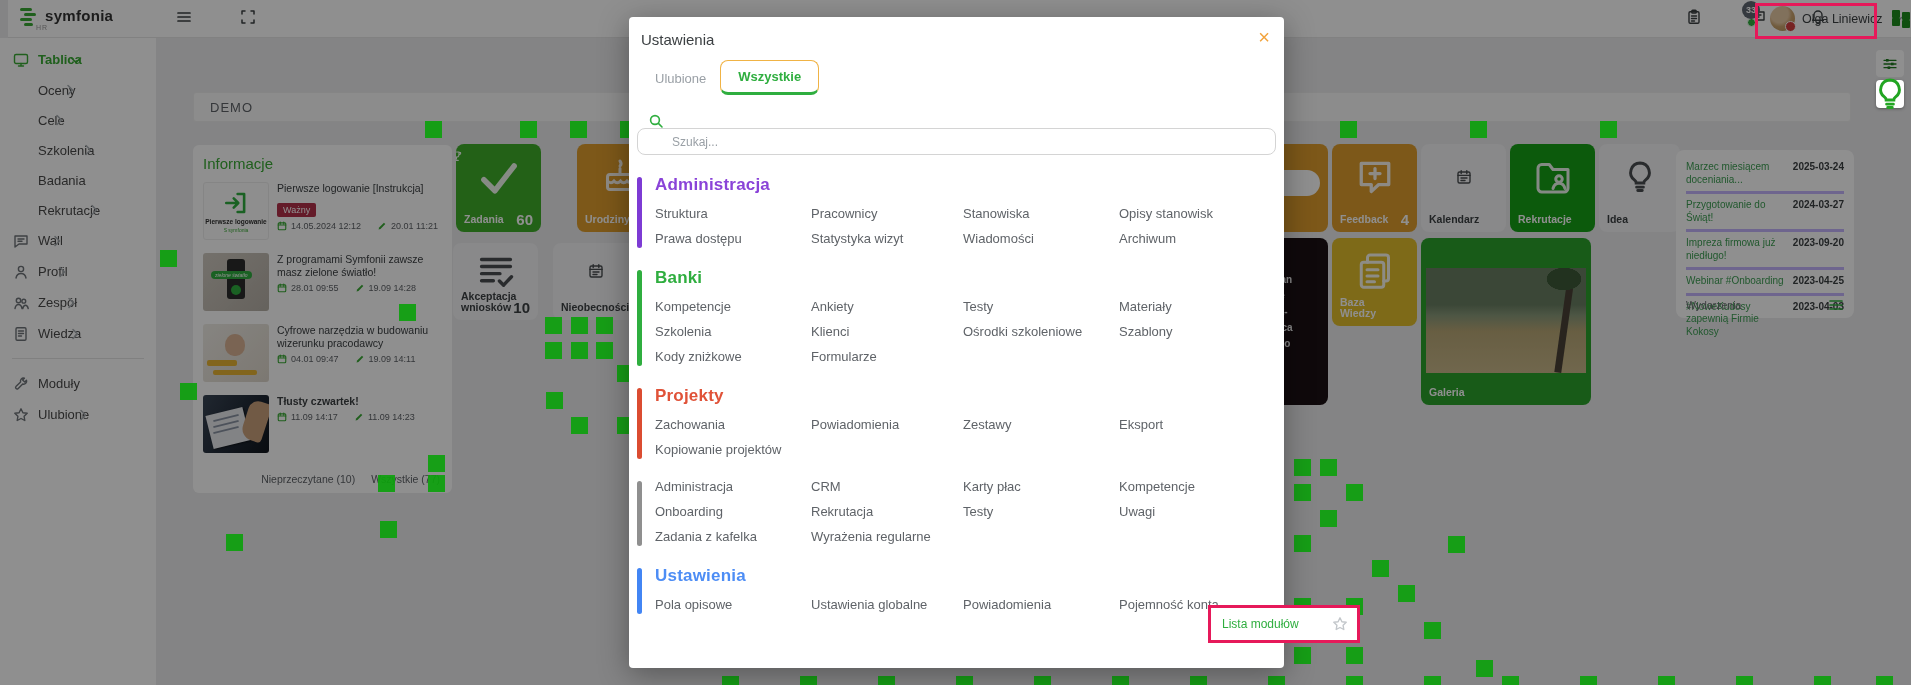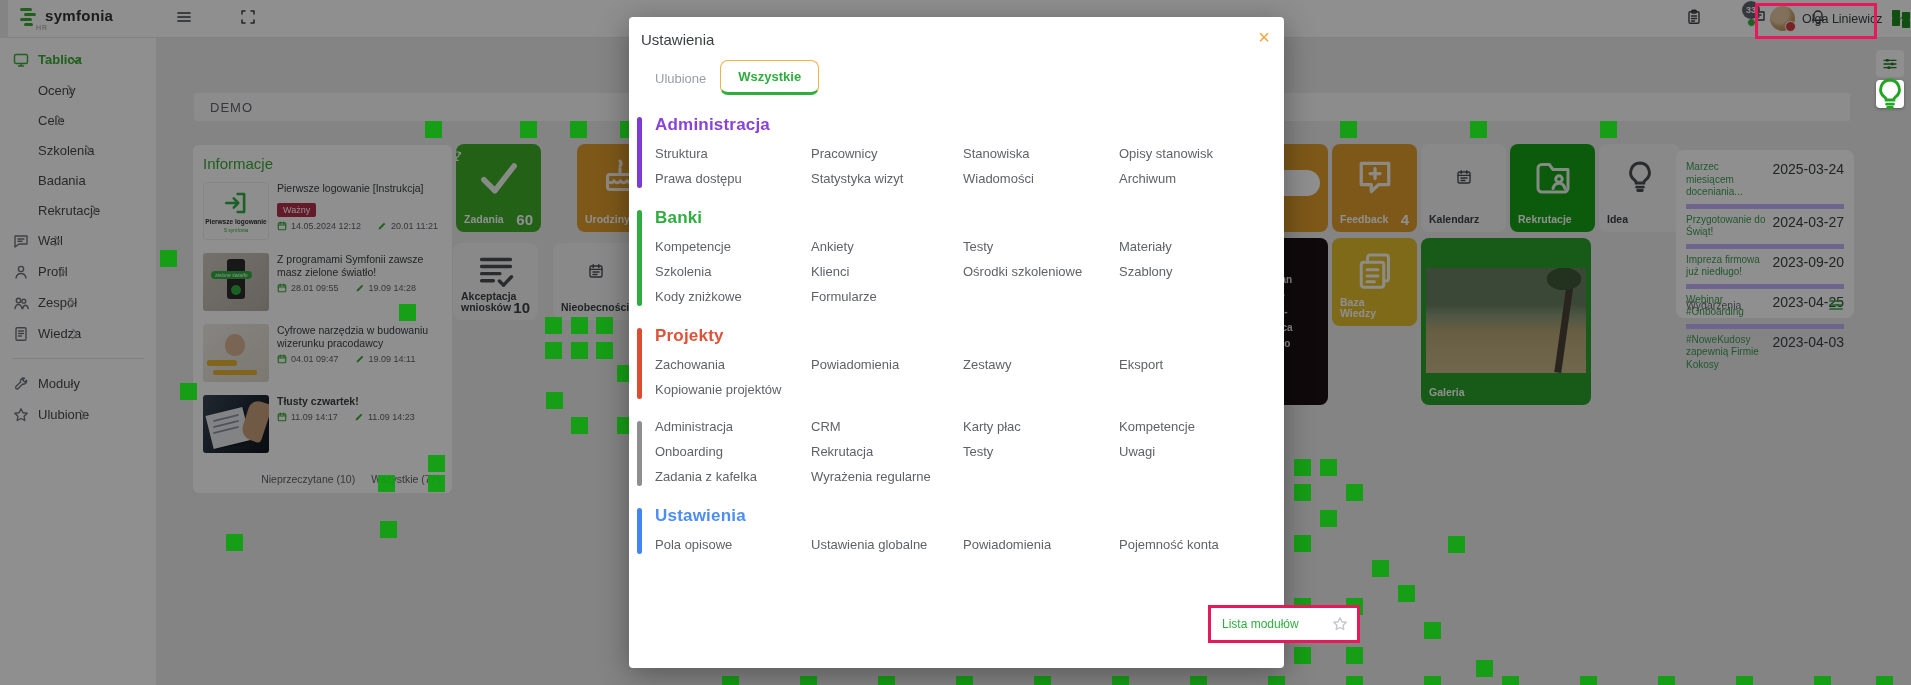--- a/index.html
+++ b/index.html
@@ -86,24 +86,24 @@
   .tile-dark .dk-lines { padding:34px 4px 0 4px; font-size:10px; font-weight:bold; line-height:1.6; color:#f3f3f3; }
   .tile-photo { background:#2ba32b; color:#fff; }
   .tile-photo .ph { position:absolute; left:5px; right:5px; top:30px; bottom:32px; background:linear-gradient(180deg,#6a7f63 0 35%, #8a9a7a 45%, #b9a877 60%, #c9b88a); }
   .tile-photo .ph::before { content:""; position:absolute; right:18px; top:8px; bottom:0; width:7px; background:#4a4136; transform:rotate(8deg); }
   .tile-photo .ph::after { content:""; position:absolute; right:2px; top:-2px; width:40px; height:26px; background:radial-gradient(ellipse at center,#3e5a38 0 60%, transparent 62%); }
   .tile-search .ts-label { position:absolute; left:10px; top:8px; font-size:9px; color:#fff; font-weight:bold; }
   .tile-search .ts-pill { position:absolute; left:8px; top:26px; right:8px; height:26px; background:#fff; border-radius:13px; }
 
   
   #events-panel { position:absolute; left:1676px; top:150px; width:178px; height:168px; background:#fff; border-radius:8px; padding:6px 10px 26px 10px; z-index:1; }
-  .event-row { display:flex; justify-content:space-between; gap:6px; padding:5px 0; border-bottom:5px solid #c4b5fd; cursor:pointer; }
+  .event-row { display:flex; justify-content:space-between; gap:6px; padding:5px 0; border-bottom:3px solid #c4b5fd; cursor:pointer; }
   .event-row:last-of-type { border-bottom:none;justify-content:flex-end; }
   .event-title { font-size:10px; color:#3d9e53; line-height:1.25; }
-  .event-date { font-size:14px; color:#3c4043; font-weight:normal; white-space:nowrap; }
+  .event-date { font-size:10px; color:#3c4043; font-weight:bold; white-space:nowrap; }
   #events-footer { position:absolute; left:10px; right:10px; bottom:5px; display:flex; justify-content:space-between; align-items:center; font-size:10.5px; color:#6a6f74; }
   #events-footer .ico { color:#2fae3f; }
 
   
   #btn-sliders { position:absolute; left:1876px; top:50px; width:28px; height:27px; background:#fff; border-radius:4px; display:flex; align-items:center; justify-content:center; color:#1d7a1d; z-index:1; cursor:pointer; }
   #btn-bulb { position:absolute; left:1876px; top:80px; width:28px; height:28px; background:#fff; border-radius:4px; display:flex; align-items:center; justify-content:center; color:#22a522; z-index:6; box-shadow:0 1px 3px rgba(0,0,0,.35); cursor:pointer; }
 
   
   #backdrop { position:absolute; inset:0; background:rgba(0,0,0,.44); z-index:5; }
   .confetti { position:absolute; width:17px; height:17px; background:#0da10d; opacity:.92; z-index:6; }
@@ -688,20 +688,29 @@
     </span>
 </div>
 
 <div id="modal">
   <div id="modal-title">Ustawienia</div>
   <span id="modal-close">×</span>
   <div id="tabs">
     <span class="tab">Ulubione</span>
     <span class="tab active">Wszystkie</span>
   </div>
+  <div id="search-wrap">
+    <span id="search-icon" class="ico" style="position: relative;">
+        <svg width="16" height="16" viewBox="0 0 16 16" fill="none" stroke="currentColor" stroke-width="1.6" stroke-linecap="round" stroke-linejoin="round">
+          <circle cx="7" cy="7" r="4.4"></circle>
+          <path d="M10.4 10.4L14 14"></path>
+        </svg>
+      </span>
+    <input id="search-input" type="text" placeholder="Szukaj..." style="">
+  </div>
   <div id="sections">
       <div class="section" style="--bar: #7d3bd4; --head: #8a43d8;">
         <div class="section-title">Administracja</div>
         <div class="links">
           <span class="link">Struktura</span>
           <span class="link">Pracownicy</span>
           <span class="link">Stanowiska</span>
           <span class="link">Opisy stanowisk</span>
           <span class="link">Prawa dostępu</span>
           <span class="link">Statystyka wizyt</span>

